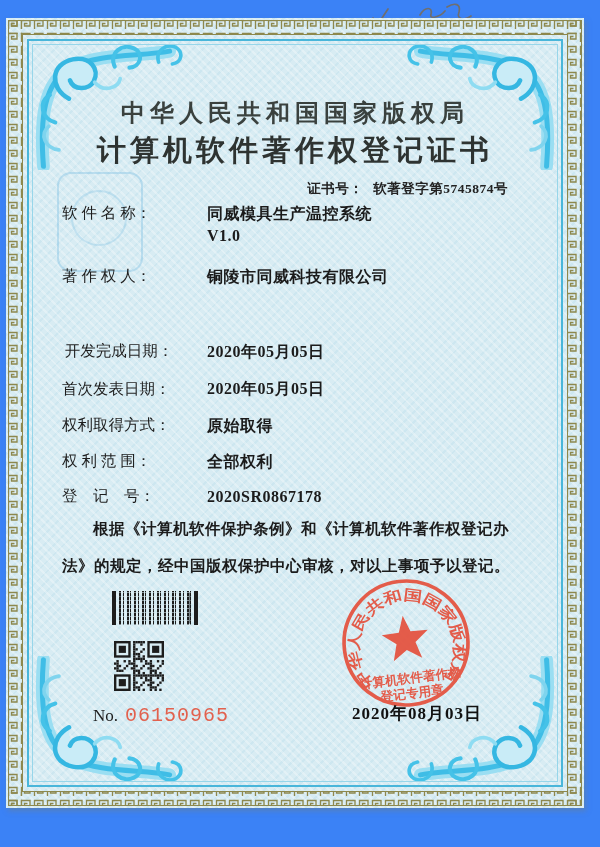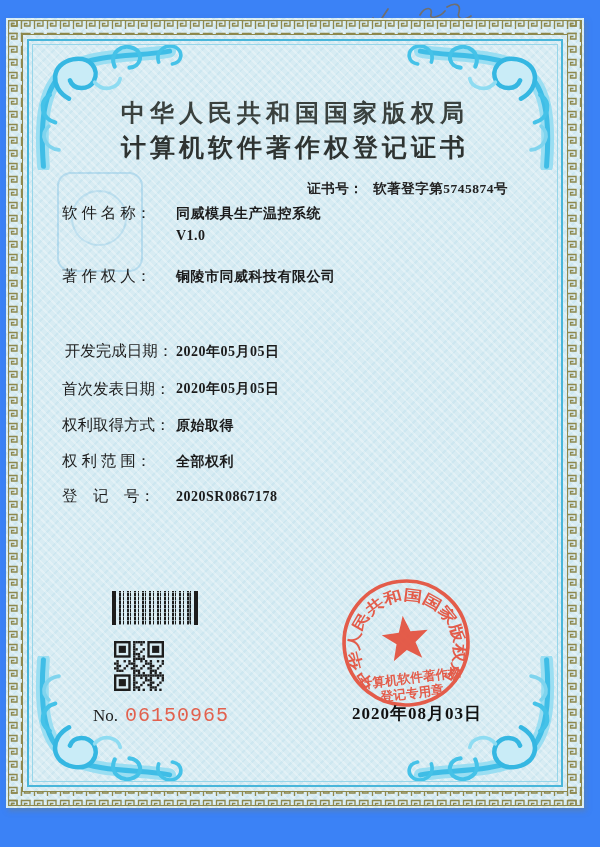--- a/index.html
+++ b/index.html
@@ -30,42 +30,42 @@
     content:"";position:absolute;left:12px;top:16px;width:52px;height:52px;
     border:2px solid rgba(120,190,225,.30);border-radius:50%;
   }
   
   .authority{
     position:absolute;left:0;top:79px;width:100%;text-align:center;
     font-size:24px;font-weight:600;letter-spacing:5px;color:#3a413e;
   }
   .main-title{
     position:absolute;left:0;top:113px;width:100%;text-align:center;
-    font-size:25px;font-weight:700;letter-spacing:4px;color:#2e3331;
+    font-size:29px;font-weight:700;letter-spacing:4px;color:#2e3331;
   }
   .cert-no{
     position:absolute;right:76px;top:162px;
     font-size:13.5px;font-weight:700;color:#222;letter-spacing:.5px;
   }
   .cert-no .gap{display:inline-block;width:10px;}
   
   .fields{position:absolute;left:56px;top:185px;width:480px;height:320px;}
   .field-row{position:absolute;left:0;display:flex;align-items:flex-start;}
   .field-row:nth-child(1){top:0;}
   .field-row:nth-child(2){top:63px;}
   .field-row:nth-child(3){top:138px;text-align:center;}
   .field-row:nth-child(4){top:175px;align-items:center;}
   .field-row:nth-child(5){top:212px;}
   .field-row:nth-child(6){top:248px;}
   .field-row:nth-child(7){top:283px;}
   .f-label{
     width:114px;font-size:15.5px;font-weight:400;color:#1d1d1d;flex:none;
     white-space:nowrap;
   }
-  .f-value{font-size:14px;font-weight:600;color:#1b1b1b;line-height:22px;letter-spacing:.5px;}
+  .f-value{font-size:16px;font-weight:600;color:#1b1b1b;line-height:22px;letter-spacing:.5px;margin-left:31px;}
   
   .statement{
     position:absolute;left:56px;top:492px;width:478px;margin:0;
     font-size:15.5px;font-weight:600;color:#1b1b1b;
     line-height:37px;text-indent:2em;letter-spacing:.5px;
   }
   
   .barcode{
     position:absolute;left:106px;top:573px;width:86px;height:34px;
     background-image:
@@ -178,20 +178,21 @@
         <div class="f-label">权 利 范 围：</div>
         <div class="f-value">全部权利</div>
       </div>
 
       <div class="field-row">
         <div class="f-label">登　记　号：</div>
         <div class="f-value">2020SR0867178</div>
       </div>
     </div>
 
+    <p class="statement">根据《计算机软件保护条例》和《计算机软件著作权登记办法》的规定，经中国版权保护中心审核，对以上事项予以登记。</p>
 
     <div class="barcode"></div>
     <svg class="qr" id="qr" viewBox="0 0 50.4 50.4">
         <rect x="0" y="0" width="16.8" height="16.8" fill="#1d1d1d"></rect>
         <rect x="2.4" y="2.4" width="12" height="12" fill="#d8ecf3"></rect>
         <rect x="4.8" y="4.8" width="7.199999999999999" height="7.199999999999999" fill="#1d1d1d"></rect>
         <rect x="33.6" y="0" width="16.8" height="16.8" fill="#1d1d1d"></rect>
         <rect x="36" y="2.4" width="12" height="12" fill="#d8ecf3"></rect>
         <rect x="38.4" y="4.8" width="7.199999999999999" height="7.199999999999999" fill="#1d1d1d"></rect>
         <rect x="0" y="33.6" width="16.8" height="16.8" fill="#1d1d1d"></rect>

